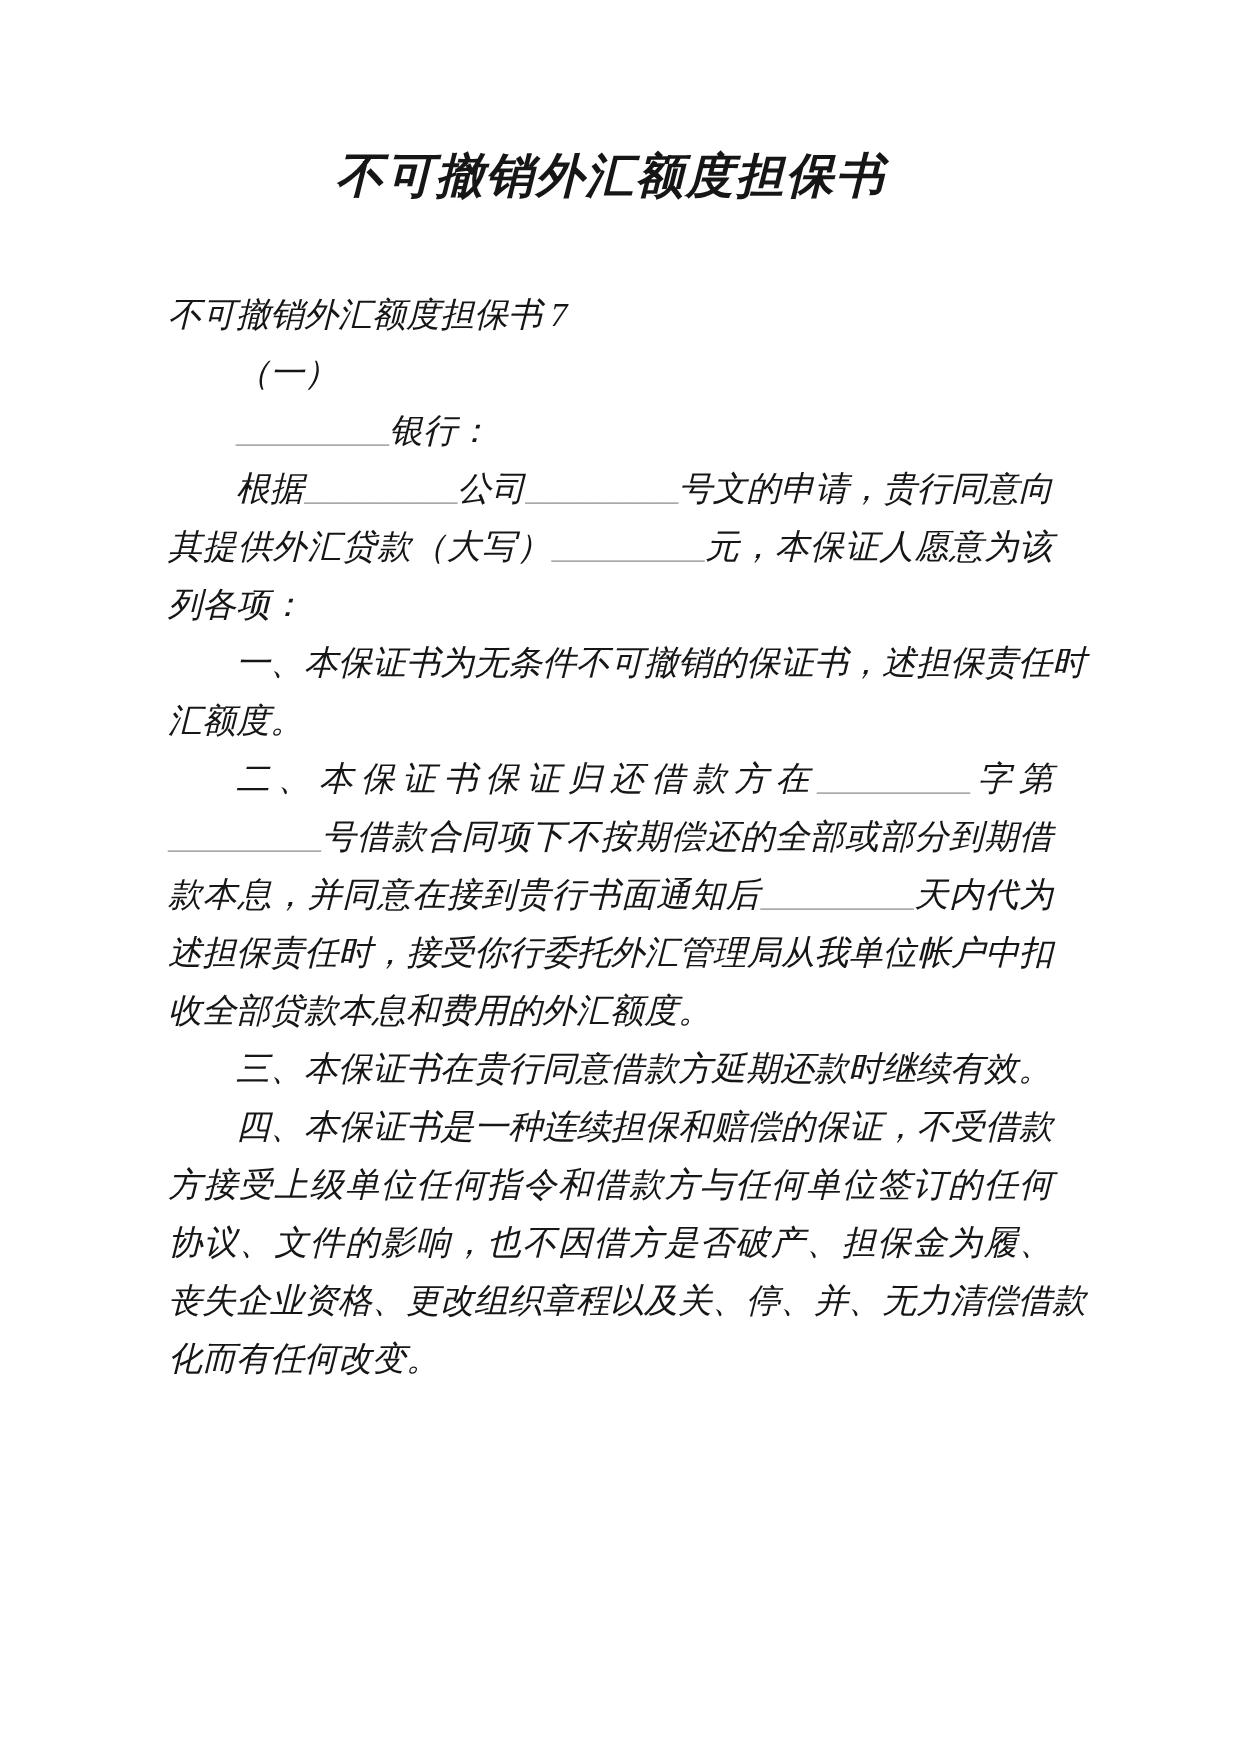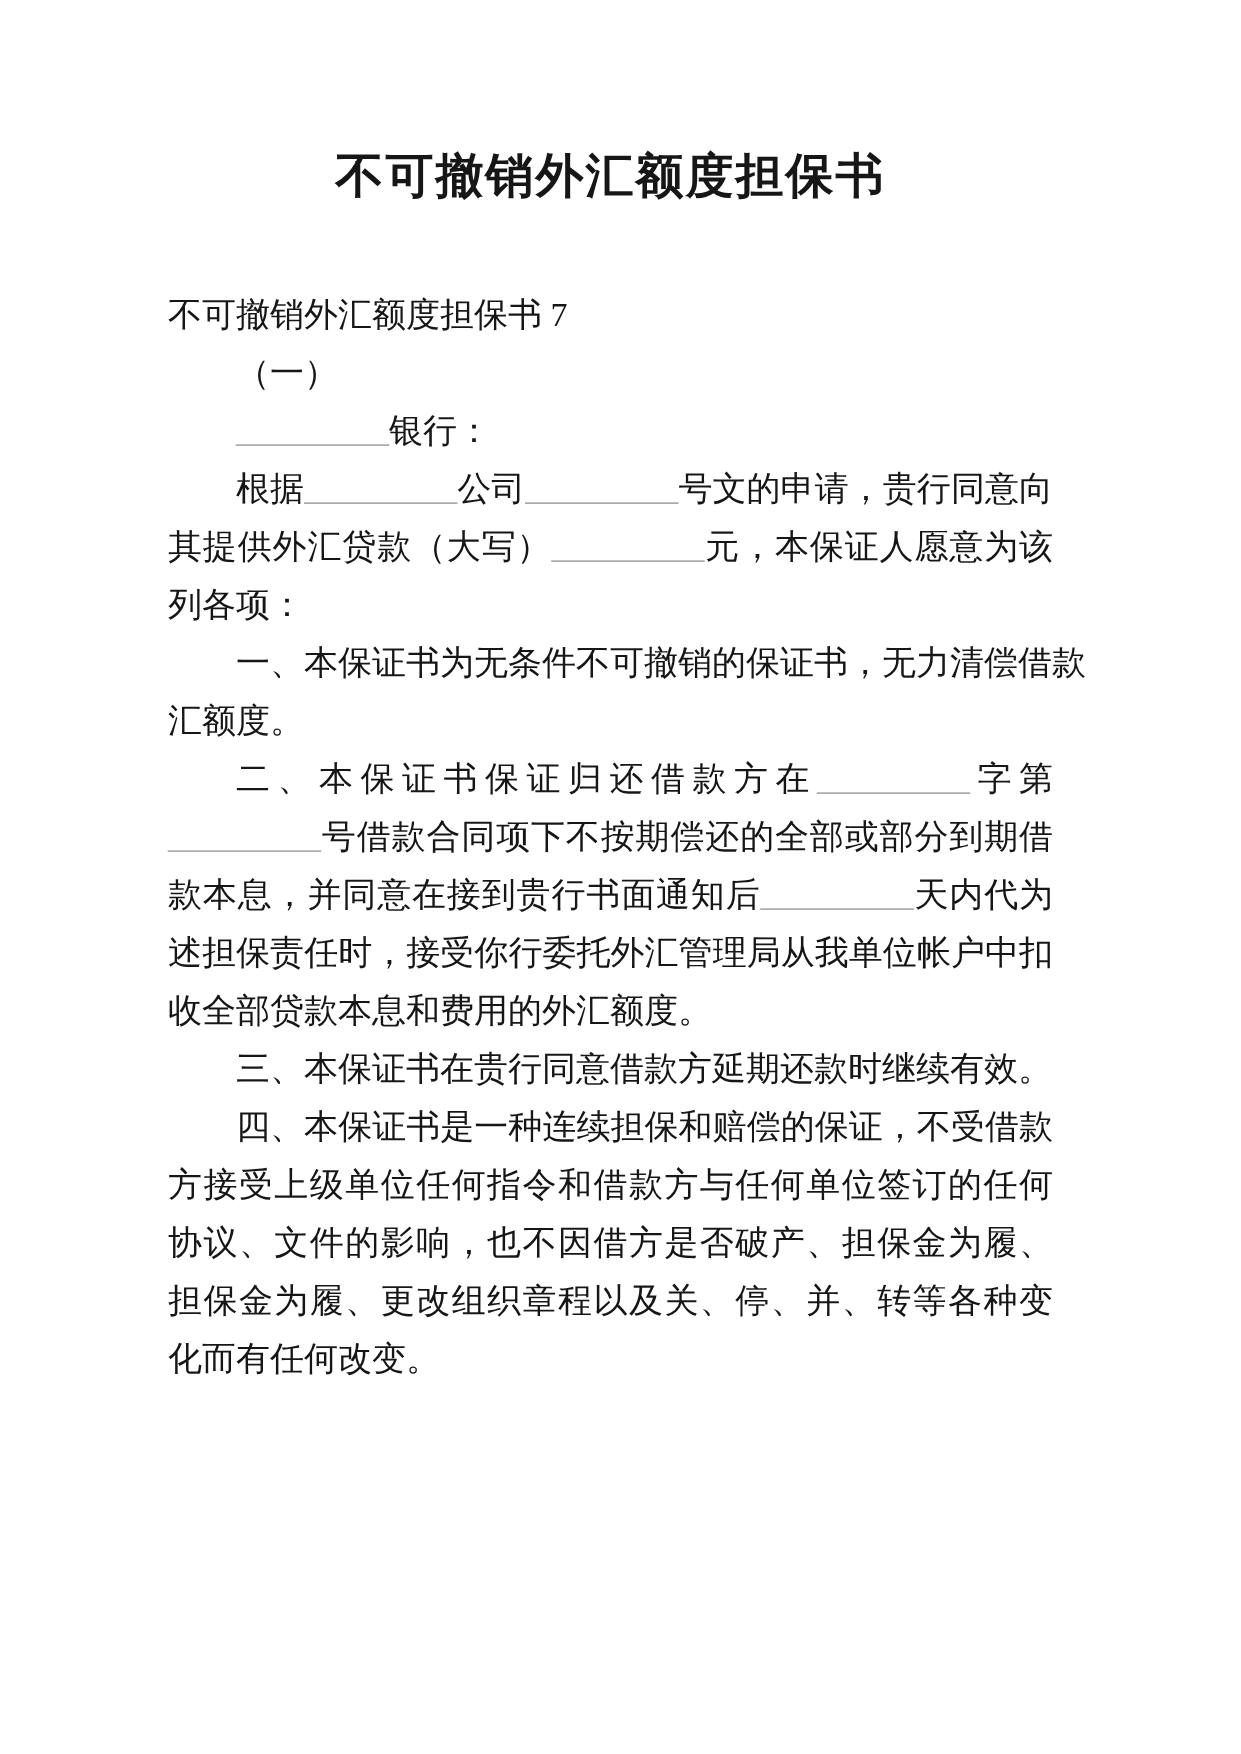--- a/index.html
+++ b/index.html
@@ -13,20 +13,21 @@
     width: 1241px;
     min-height: 1754px;
     background: var(--bg-color);
     font-family: "Liberation Serif", "DejaVu Serif", serif;
     color: var(--text-color);
   }
   .page {
     width: 1050px;
     min-height: 1754px;
     padding: 146px 188px 32px 168px;
+    font-style: italic;
   }
   .doc-title {
     width: 885px;
     margin: 0 0 80px 0;
     font-size: 48px;
     line-height: 60px;
     font-weight: bold;
     text-align: center;
     letter-spacing: 2px;
   }
@@ -64,34 +65,34 @@
       </div>
       <div class="para">
         <div class="line ind end"><span class="blank">_________</span>银行：</div>
       </div>
       <div class="para">
         <div class="line ind fill">根据<span class="blank">_________</span>公司<span class="blank">_________</span>号文的申请，贵行同意向</div>
         <div class="line fill">其提供外汇贷款（大写）<span class="blank">_________</span>元，本保证人愿意为该</div>
         <div class="line end">列各项：</div>
       </div>
       <div class="para">
-        <div class="line ind fill">一、本保证书为无条件不可撤销的保证书，无力清偿借款</div>
+        <div class="line ind fill">一、本保证书为无条件不可撤销的保证书，述担保责任时</div>
         <div class="line end">汇额度。</div>
       </div>
       <div class="para">
         <div class="line ind fill">二、本保证书保证归还借款方在<span class="blank">_________</span>字第</div>
         <div class="line fill"><span class="blank">_________</span>号借款合同项下不按期偿还的全部或部分到期借</div>
         <div class="line fill">款本息，并同意在接到贵行书面通知后<span class="blank">_________</span>天内代为</div>
         <div class="line fill">述担保责任时，接受你行委托外汇管理局从我单位帐户中扣</div>
         <div class="line end">收全部贷款本息和费用的外汇额度。</div>
       </div>
       <div class="para">
         <div class="line ind end">三、本保证书在贵行同意借款方延期还款时继续有效。</div>
       </div>
       <div class="para">
         <div class="line ind fill">四、本保证书是一种连续担保和赔偿的保证，不受借款</div>
         <div class="line fill">方接受上级单位任何指令和借款方与任何单位签订的任何</div>
         <div class="line fill">协议、文件的影响，也不因借方是否破产、担保金为履、</div>
-        <div class="line fill">担保金为履、更改组织章程以及关、停、并、转等各种变</div>
+        <div class="line fill">丧失企业资格、更改组织章程以及关、停、并、无力清偿借款</div>
         <div class="line end">化而有任何改变。</div>
       </div>
     </div>
 </div>
 
 </body></html>

